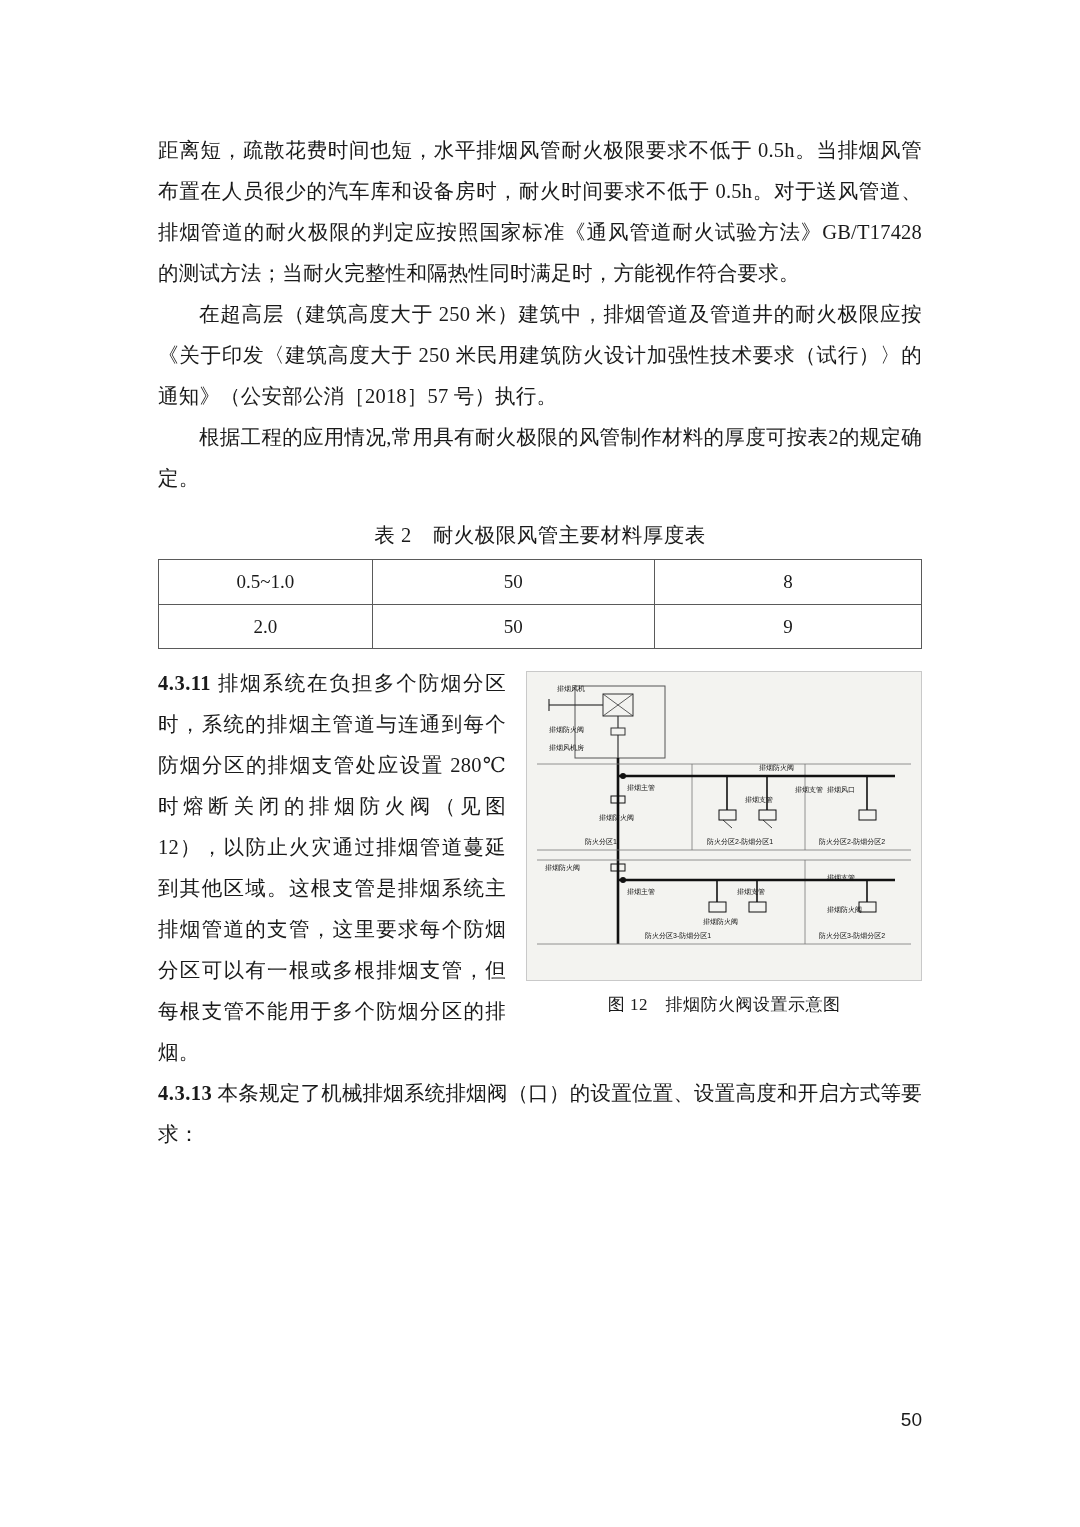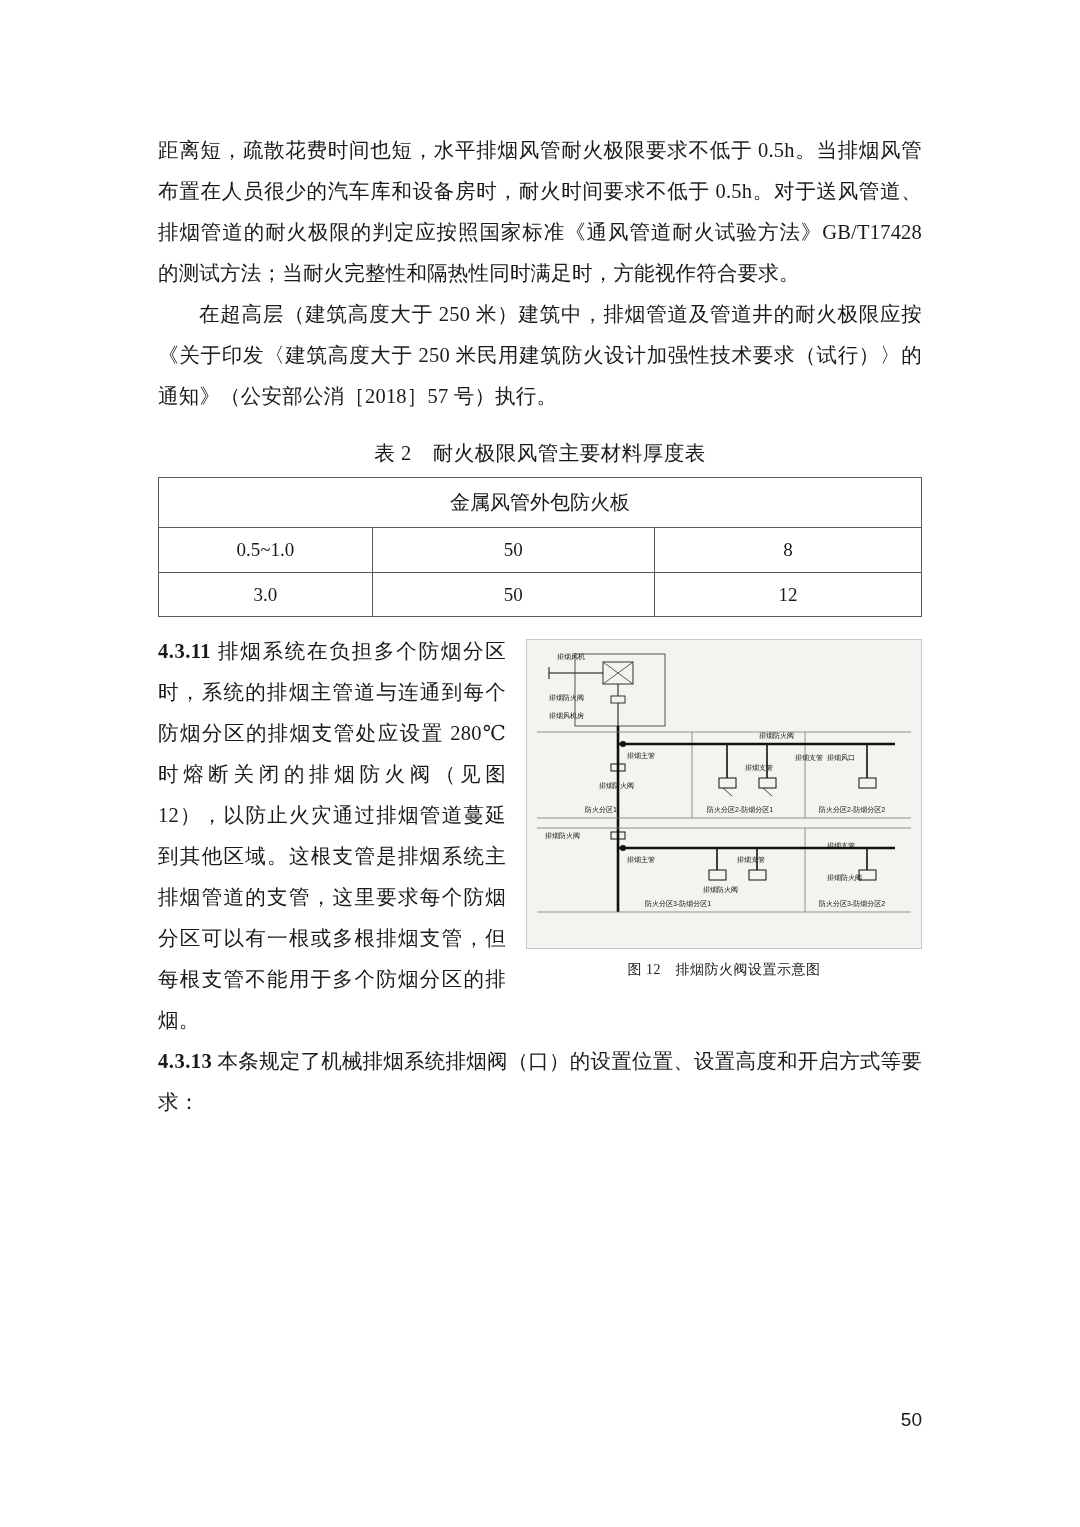--- a/index.html
+++ b/index.html
@@ -81,63 +81,61 @@
   .fig-box {
     width: 396px;
     height: 310px;
     border: 1px solid #c9c9c9;
     background: #f3f3f0;
     position: relative;
     box-sizing: border-box;
   }
   .fig-caption {
     text-align: center;
-    font-size: 14px;
+    font-size: 17px;
     margin-top: 12px;
     letter-spacing: 0.5px;
   }
 
   .page-number {
     position: absolute;
     right: 158px;
     bottom: 96px;
     font-size: 19px;
     font-family: "Liberation Sans", sans-serif;
   }
   .clearfix::after { content: ""; display: block; clear: both; }
 </style>
 </head>
 <body>
 
 <div class="page">
 
   <p class="body-text">距离短，疏散花费时间也短，水平排烟风管耐火极限要求不低于 0.5h。当排烟风管布置在人员很少的汽车库和设备房时，耐火时间要求不低于 0.5h。对于送风管道、排烟管道的耐火极限的判定应按照国家标准《通风管道耐火试验方法》GB/T17428 的测试方法；当耐火完整性和隔热性同时满足时，方能视作符合要求。</p>
   <p class="body-text indent">在超高层（建筑高度大于 250 米）建筑中，排烟管道及管道井的耐火极限应按 《关于印发〈建筑高度大于 250 米民用建筑防火设计加强性技术要求（试行）〉的通知》（公安部公消［2018］57 号）执行。</p>
+  <p class="body-text indent">根据工程的应用情况,常用具有耐火极限的风管制作材料的厚度可按表2的规定确定。</p>
 
   <div class="table-caption">表 2　耐火极限风管主要材料厚度表</div>
 
   <table class="mat">
     <colgroup>
       <col style="width:28%">
       <col style="width:37%">
       <col style="width:35%">
     </colgroup>
     <tbody>
       <tr>
-        <td class="head-span" colspan="3">金属风管外包防火板</td>
-      </tr>
-      <tr>
         <td>0.5~1.0</td>
         <td>50</td>
         <td>8</td>
       </tr>
       <tr>
-        <td>3.0</td>
+        <td>2.0</td>
         <td>50</td>
-        <td>12</td>
+        <td>9</td>
       </tr>
     </tbody>
   </table>
 
   <div class="gap-m"></div>
 
 
   <div class="clearfix">
     <div class="fig-wrap">
       <div class="fig-box">

